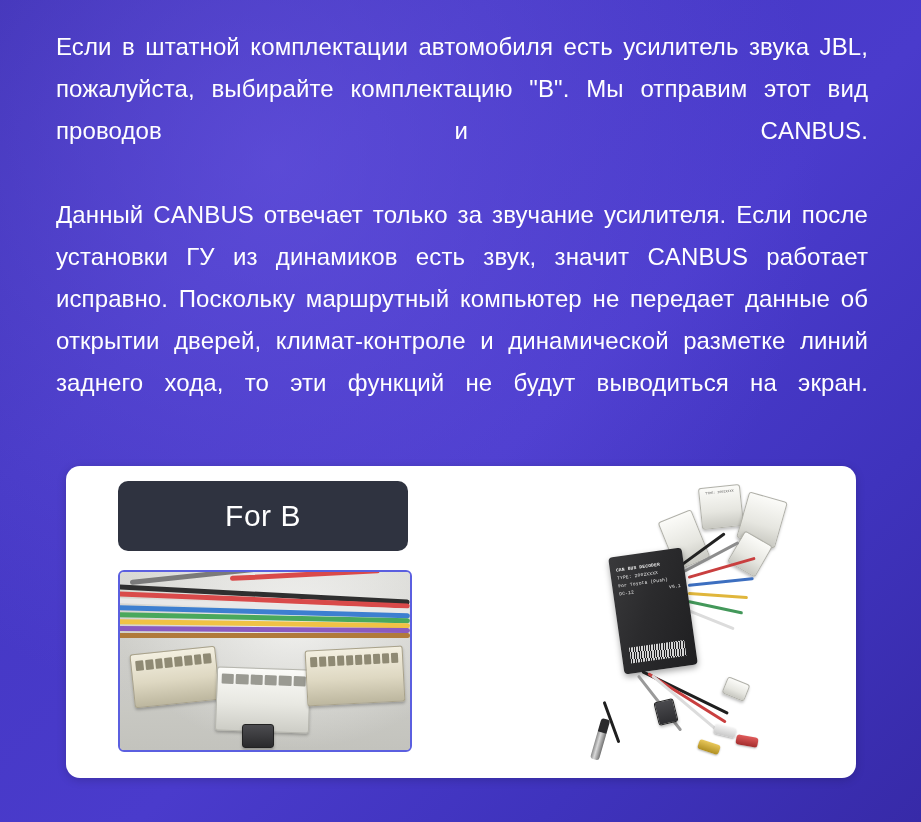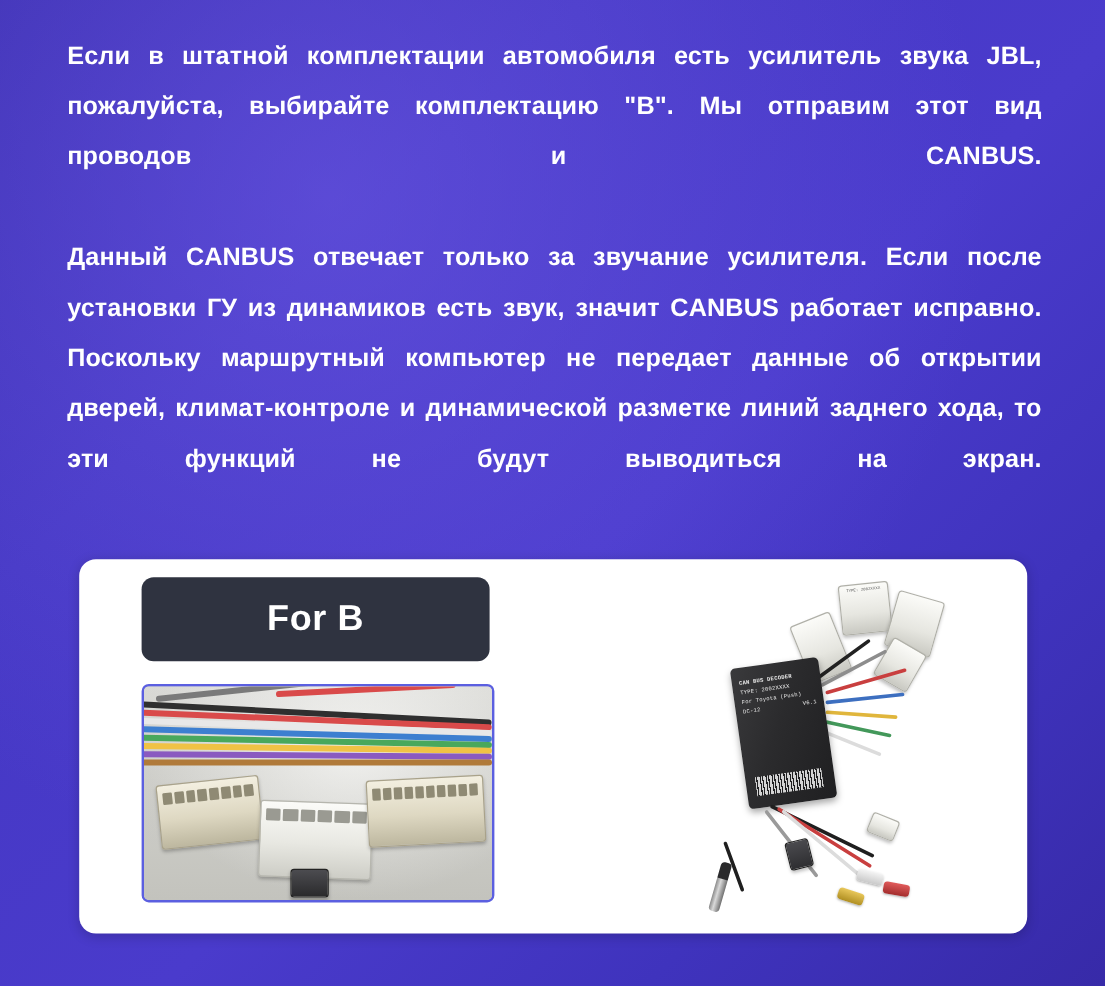--- a/index.html
+++ b/index.html
@@ -28,24 +28,23 @@
     inset: 0;
     background: radial-gradient(ellipse at 30% 20%, rgba(110,90,230,0.55) 0%, rgba(60,45,180,0.0) 60%);
     pointer-events: none;
   }
   .text-block {
     position: absolute;
     left: 56px;
     top: 26px;
     width: 812px;
     color: #ffffff;
-    font-size: 21px;
+    font-size: 24px;
     line-height: 42px;
     letter-spacing: 0.1px;
-    font-weight: bold;
   }
   .para {
     margin: 0;
     text-align: justify;
     text-justify: inter-word;
   }
   .para + .para {
     margin-top: 0;
   }
   
@@ -73,21 +72,21 @@
     top: 15px;
     width: 290px;
     height: 70px;
     background: #2f3340;
     border-radius: 10px;
     color: #ffffff;
     display: flex;
     align-items: center;
     justify-content: center;
     font-size: 30px;
-    font-weight: bold;
+    font-weight: normal;
     letter-spacing: 0.5px;
   }
 
   .photo-left {
     position: absolute;
     left: 52px;
     top: 104px;
     width: 290px;
     height: 178px;
     border: 2px solid #5b5fe0;

